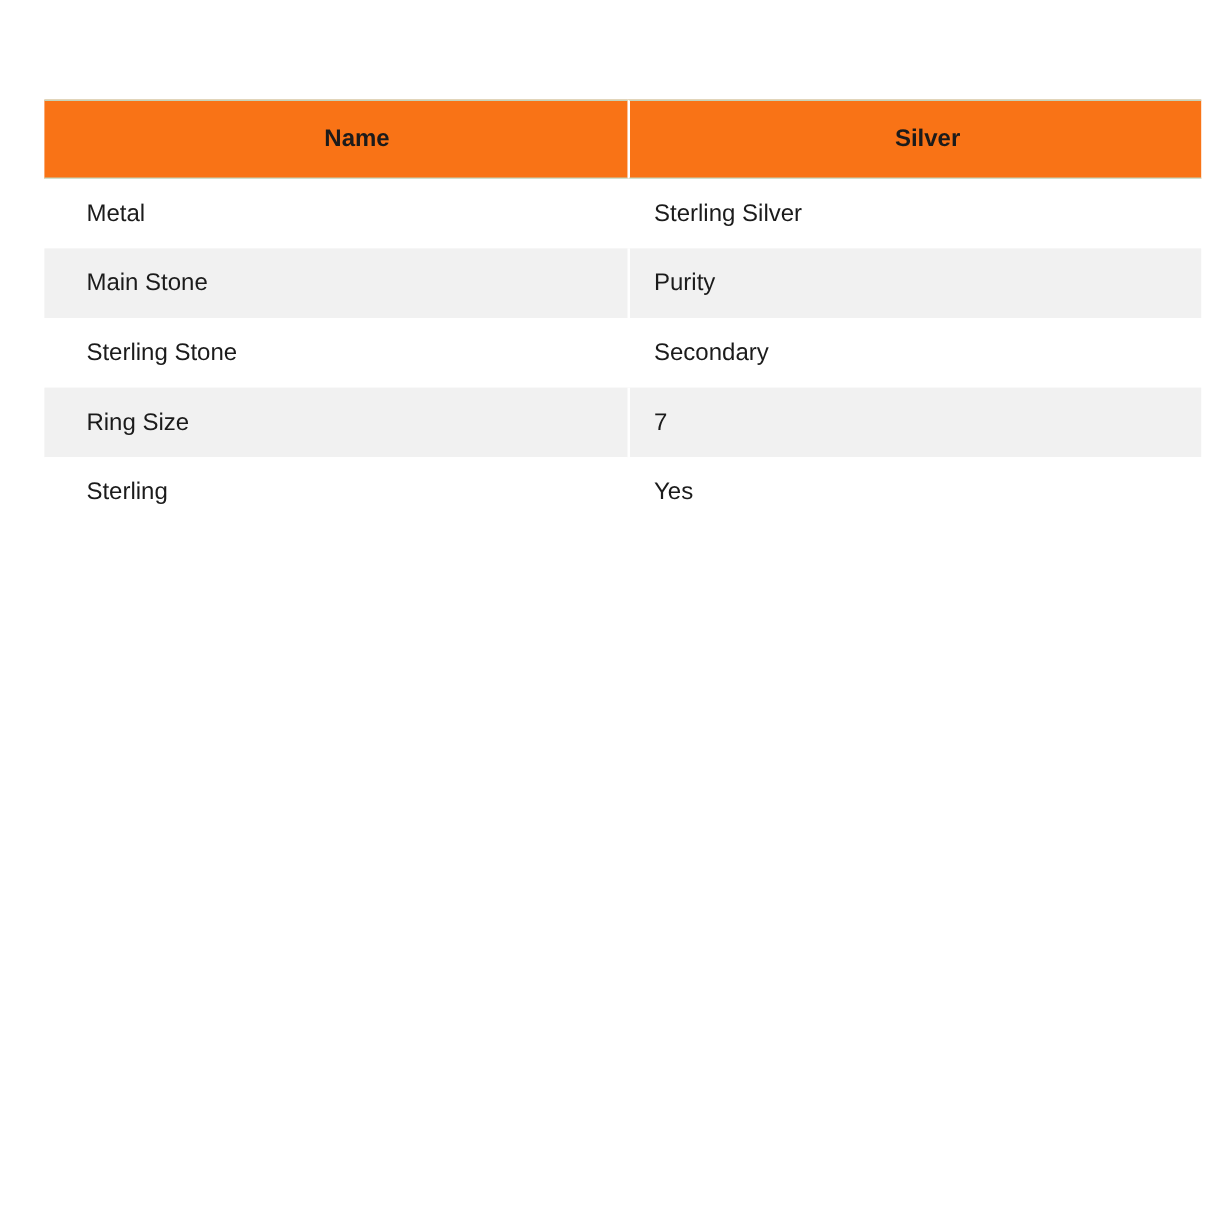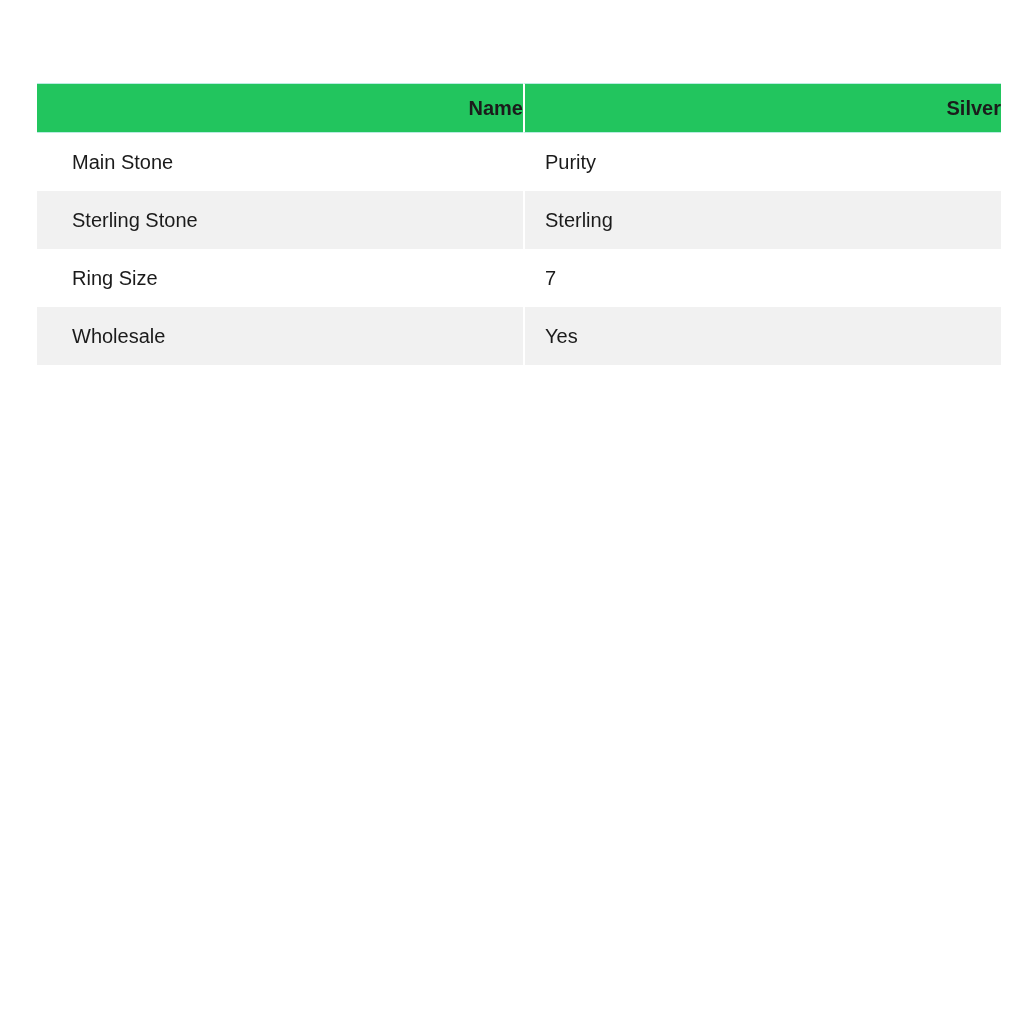--- a/index.html
+++ b/index.html
@@ -18,25 +18,25 @@
   }
   table.attr-table {
     width: 964px;
     border-collapse: separate;
     border-spacing: 0;
     table-layout: fixed;
   }
   col.col-name  { width: 486px; }
   col.col-value { width: 478px; }
   .attr-table th {
-    background: #22c55e;
-    height: 50px;
+    background: #f97316;
+    height: 66px;
     font-size: 20px;
     font-weight: 600;
-    text-align: right;
+    text-align: center;
     vertical-align: middle;
     padding-left: 35px;
     border-top: 1px solid #b9ece2;
     border-bottom: 1px solid #b9ece2;
   }
   .attr-table td {
     background: #ffffff;
     height: 58px;
     font-size: 20px;
     font-weight: 400;
@@ -63,30 +63,34 @@
       <col class="col-value">
     </colgroup>
     <thead>
       <tr>
         <th>Name</th>
         <th>Silver</th>
       </tr>
     </thead>
     <tbody>
       <tr>
+        <td>Metal</td>
+        <td>Sterling Silver</td>
+      </tr>
+      <tr>
         <td>Main Stone</td>
         <td>Purity</td>
       </tr>
       <tr>
         <td>Sterling Stone</td>
-        <td>Sterling</td>
+        <td>Secondary</td>
       </tr>
       <tr>
         <td>Ring Size</td>
         <td>7</td>
       </tr>
       <tr>
-        <td>Wholesale</td>
+        <td>Sterling</td>
         <td>Yes</td>
       </tr>
     </tbody>
   </table>
 </div>
 
 </body></html>

